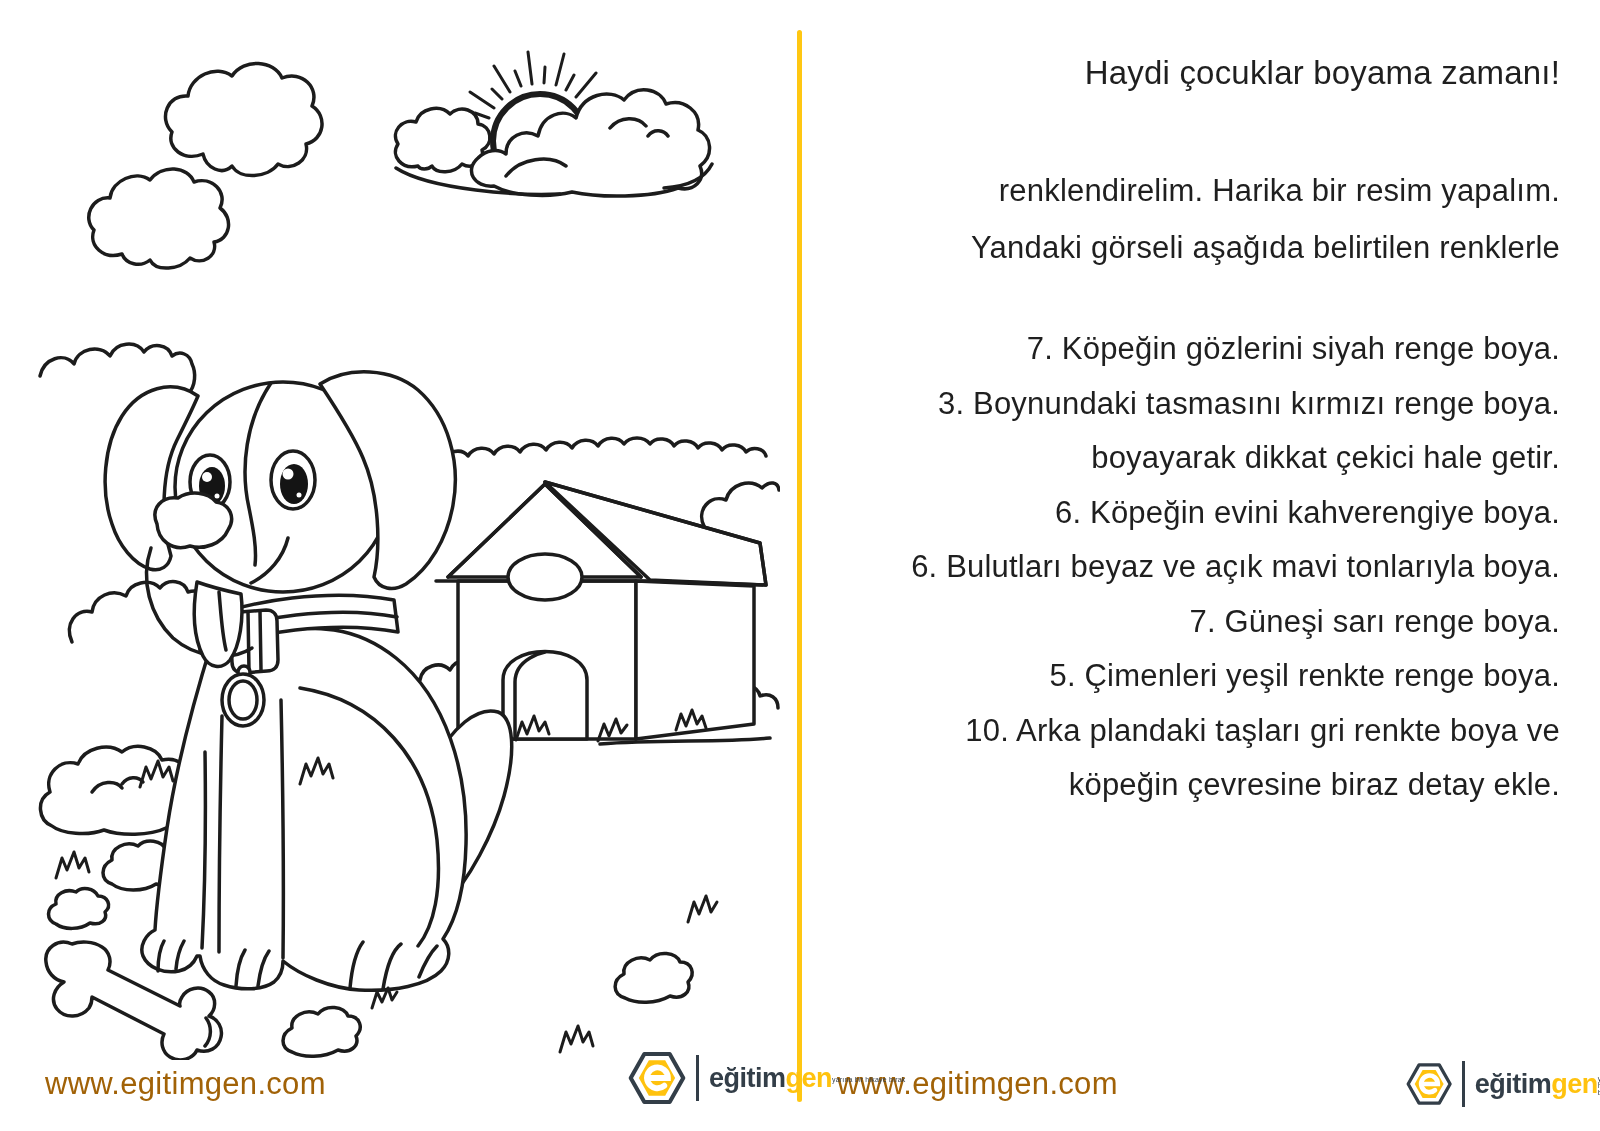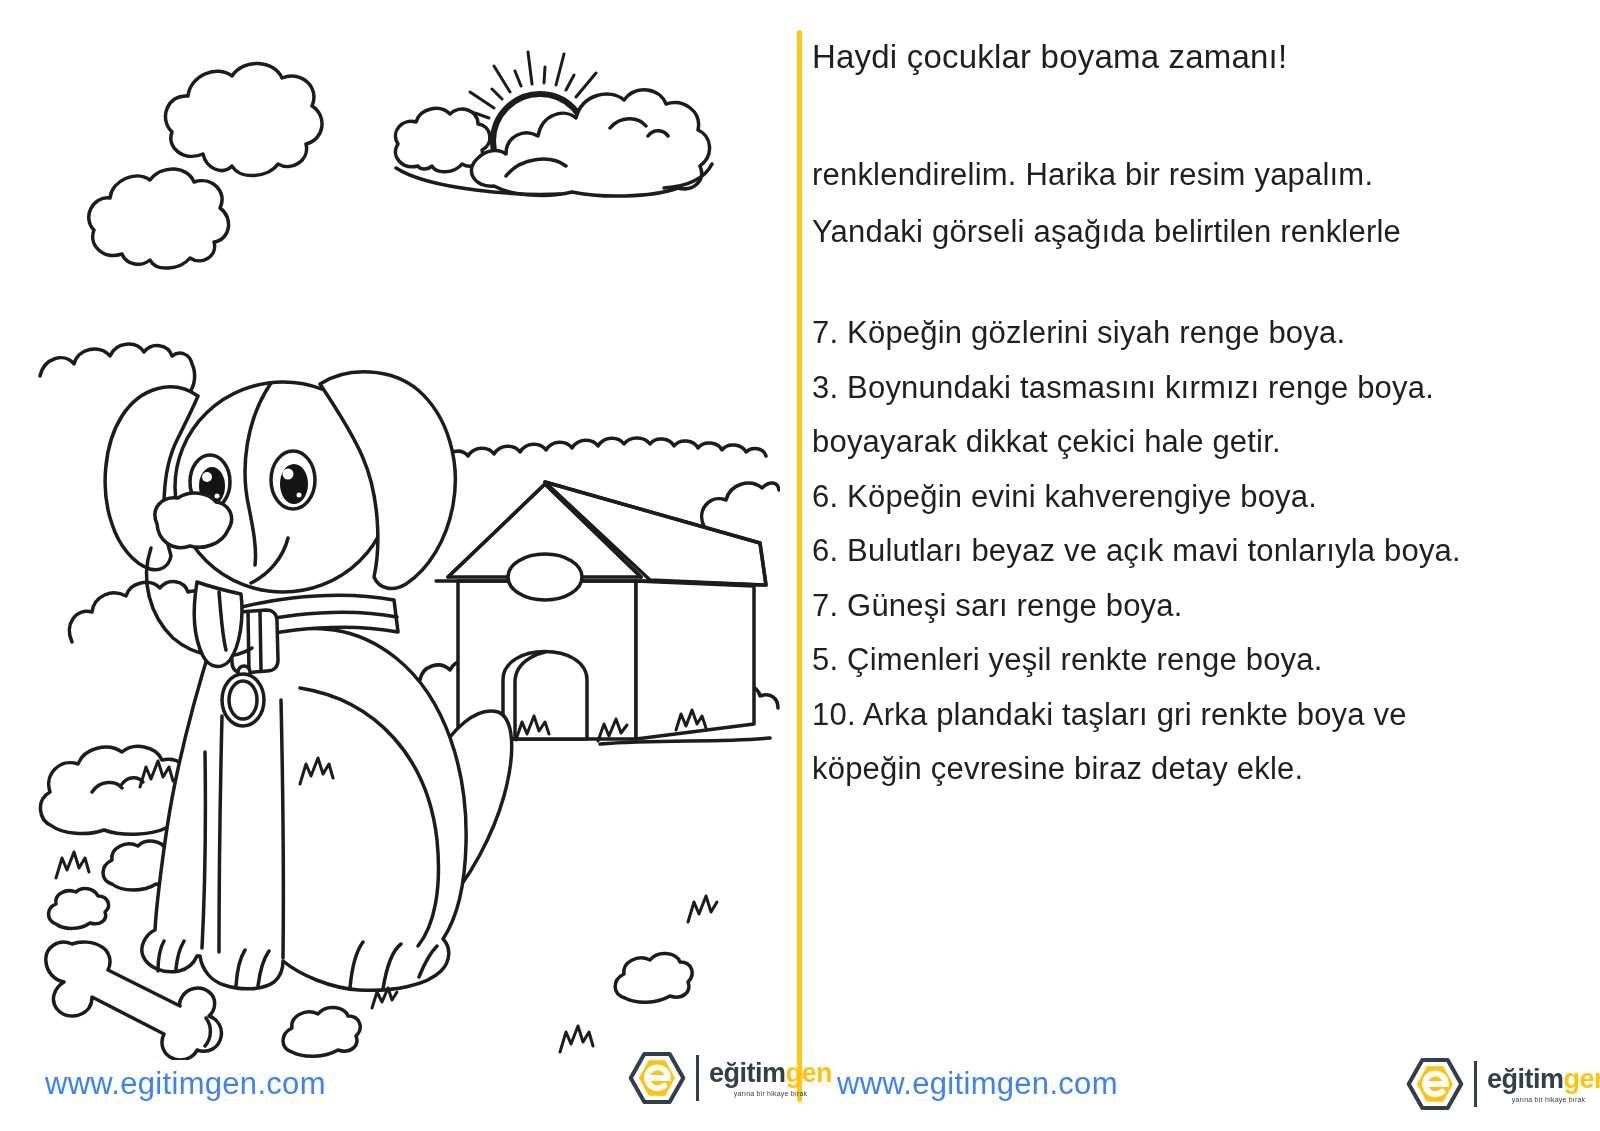--- a/index.html
+++ b/index.html
@@ -3,34 +3,34 @@
 <meta charset="utf-8">
 <style>
   html,body{margin:0;padding:0;}
   body{
     width:1600px;height:1131px;background:#ffffff;position:relative;overflow:hidden;
     font-family:"Liberation Sans", sans-serif;color:#1f1f1f;
     -webkit-font-smoothing:antialiased;
   }
   .illustration{position:absolute;left:0;top:0;width:780px;height:1060px;}
   .divider{position:absolute;left:797px;top:30px;width:5px;height:1072px;background:#FFC712;border-radius:3px;}
-  .content{position:absolute;left:812px;top:38px;width:748px;}
+  .content{position:absolute;left:812px;top:54px;width:748px;text-align:right;}
   .title{font-size:33px;font-weight:400;margin:0;letter-spacing:.2px;}
   .intro{margin-top:70px;font-size:31px;line-height:57px;letter-spacing:.2px;}
   .instructions{margin-top:46px;font-size:31px;letter-spacing:.2px;}
   .instructions .line{line-height:54.5px;white-space:nowrap;}
-  .site{position:absolute;font-size:31px;color:#3b82f6;letter-spacing:.3px;}
+  .site{position:absolute;font-size:31px;color:#a16207;letter-spacing:.3px;}
   .site.left{left:45px;top:1066px;}
   .site.right{left:837px;top:1066px;}
   .logo{position:absolute;display:flex;align-items:center;gap:10px;}
   .logo.center{left:628px;top:1048px;}
   .logo.rightpos{left:1406px;top:1054px;}
   .logo svg.hex{width:58px;height:60px;display:block;}
   .logo .bar{width:3px;height:46px;background:#333E48;}
-  .logo .text{display:flex;flex-direction:column;align-items:center;}
+  .logo .text{display:flex;flex-direction:row;align-items:center;}
   .logo .brand{font-size:27px;font-weight:bold;line-height:1;letter-spacing:-0.5px;color:#333E48;}
   .logo .brand .accent{color:#FFC20E;}
   .logo .tag{font-size:7px;color:#333E48;margin-top:3px;letter-spacing:.2px;}
 </style>
 </head>
 <body>
 
 <svg class="illustration" viewBox="0 0 780 1060">
   <g stroke="#1c1c1c" stroke-width="3.5" fill="none" stroke-linecap="round" stroke-linejoin="round">
 

